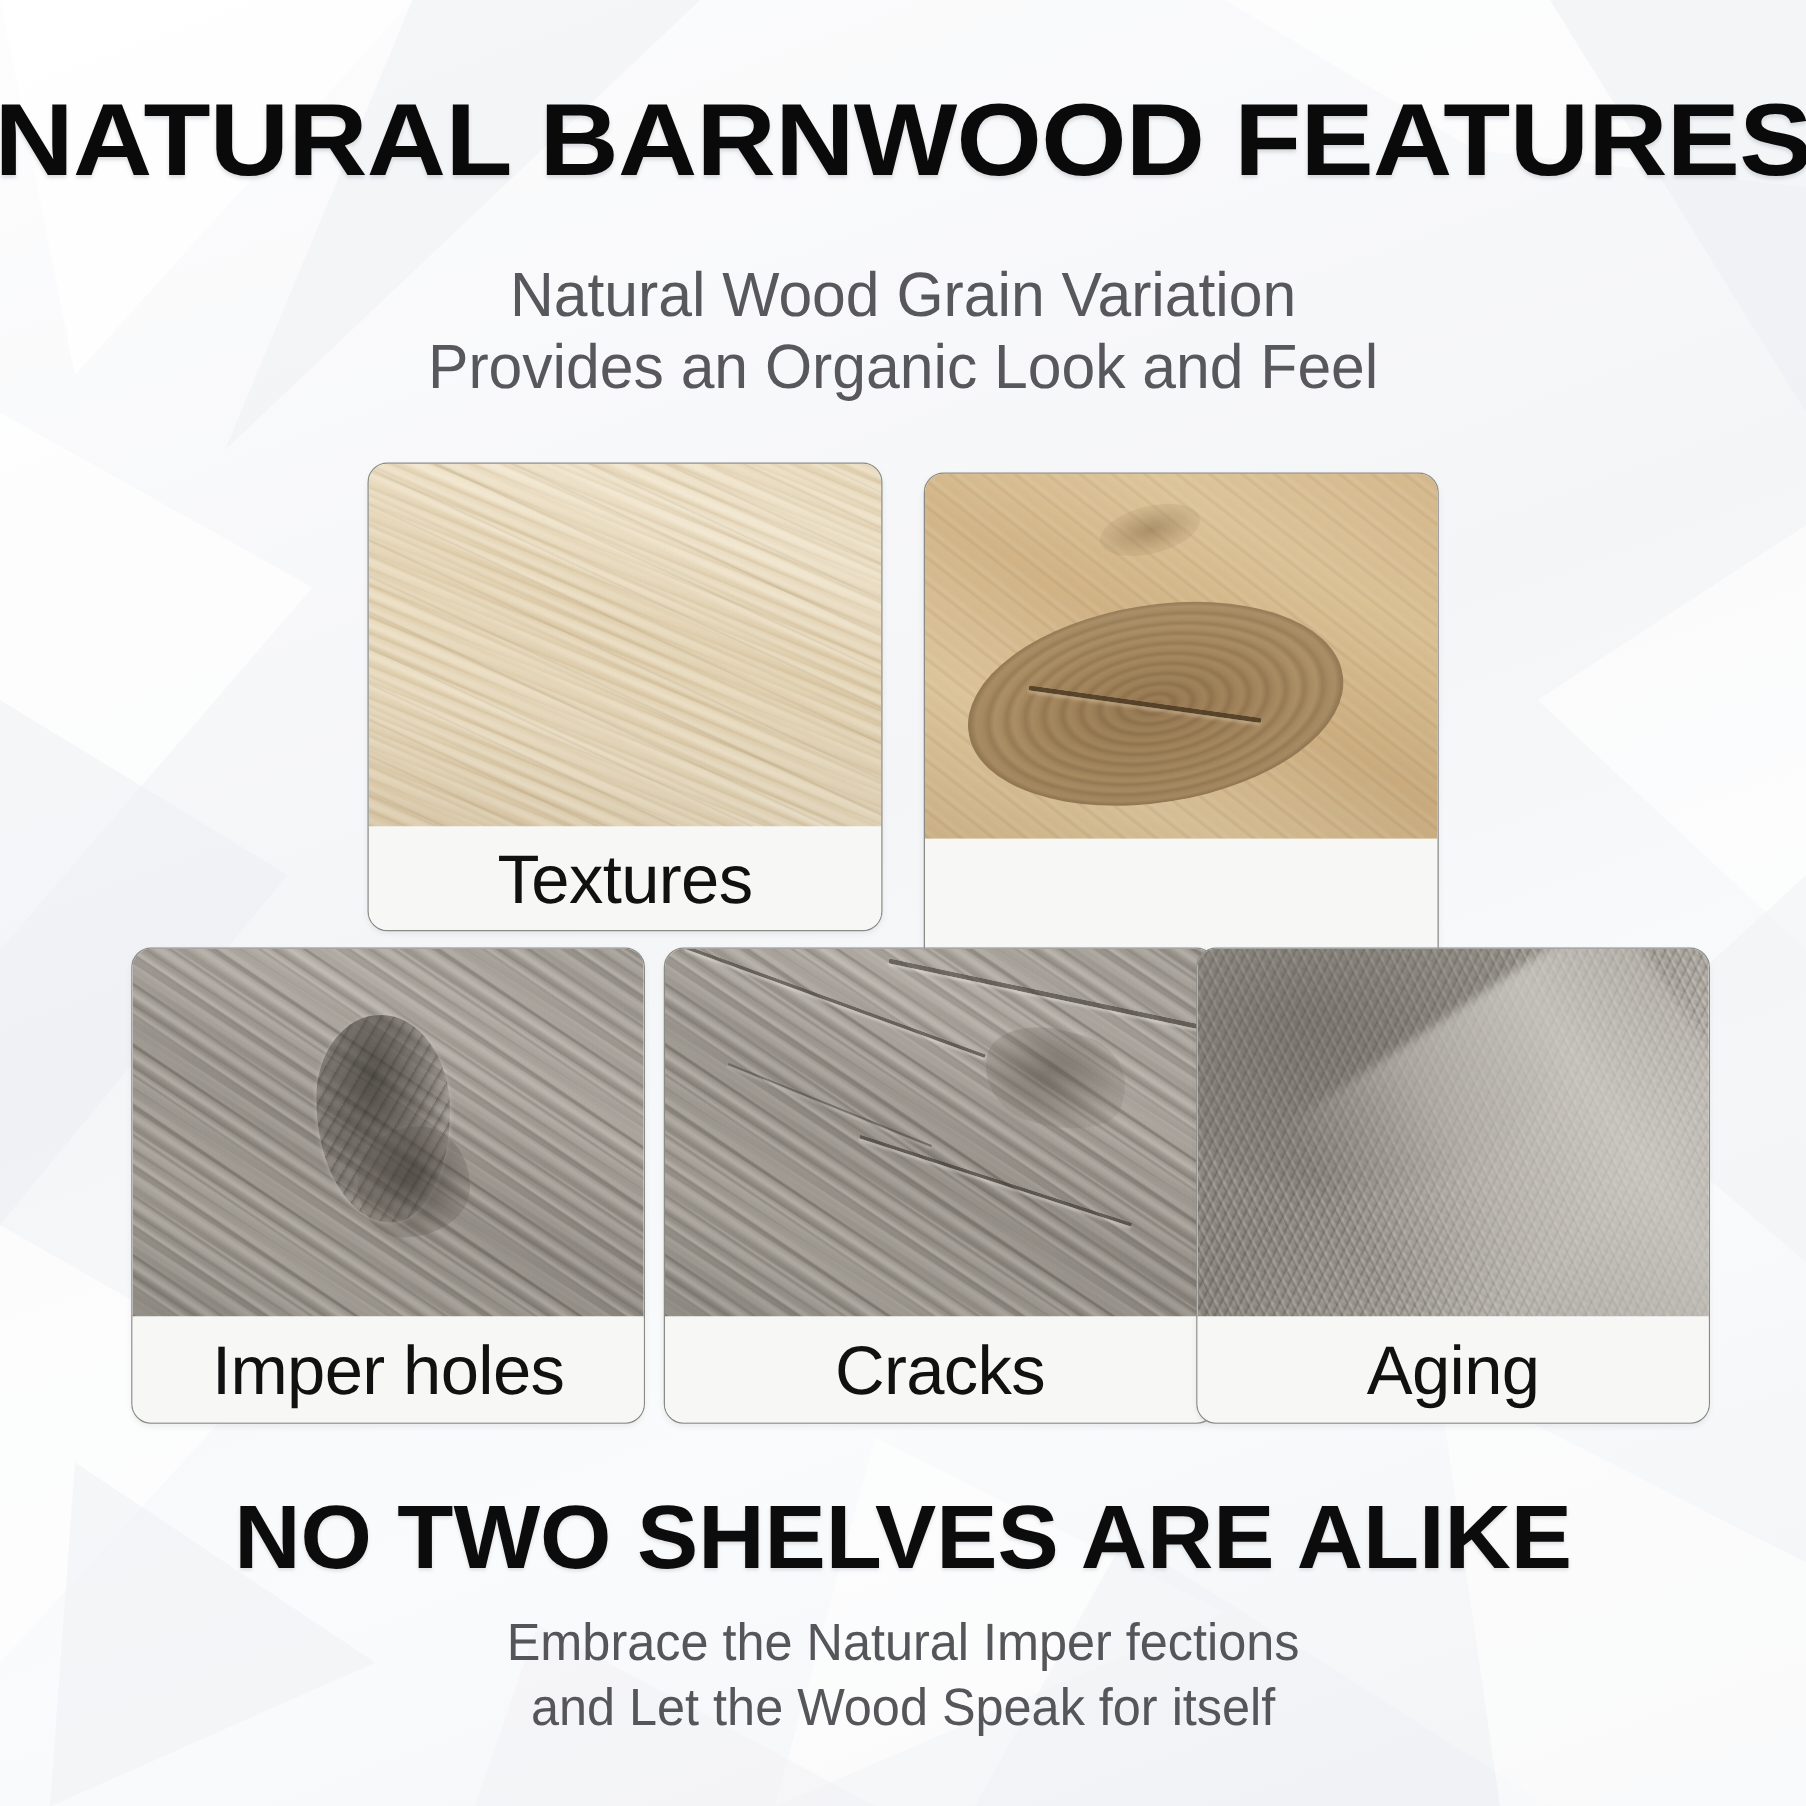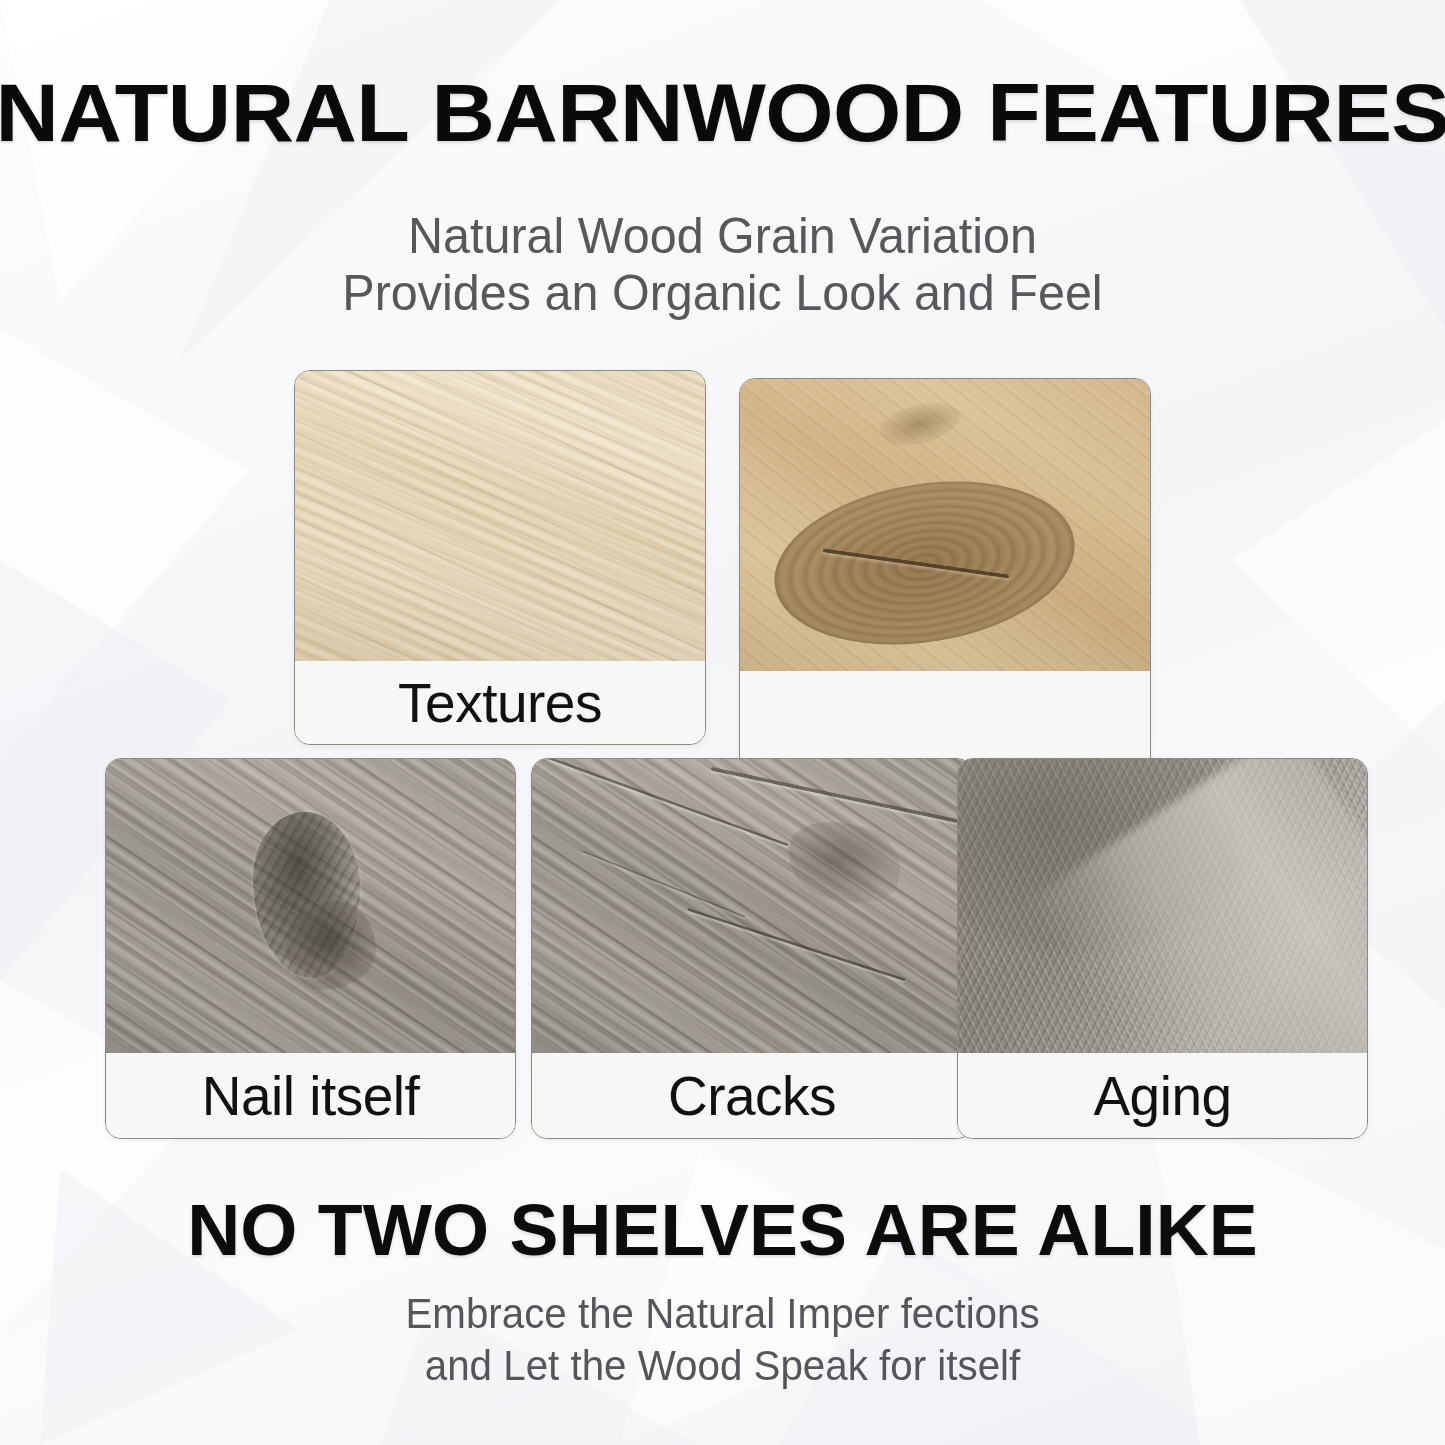--- a/index.html
+++ b/index.html
@@ -361,21 +361,21 @@
   </div>
 
   <div class="card" id="card-nailholes">
     <div class="card-photo">
       <div class="tex tex-grey">
         <div class="nail-damage"></div>
         <div class="nail-damage-2"></div>
       </div>
       <div class="photo-shade"></div>
     </div>
-    <div class="card-label">Nail itself</div>
+    <div class="card-label">Imper holes</div>
   </div>
 
   <div class="card" id="card-cracks">
     <div class="card-photo">
       <div class="tex tex-grey">
         <div class="crack-blob"></div>
         <div class="crack-line crack-a"></div>
         <div class="crack-line crack-b"></div>
         <div class="crack-line crack-c"></div>
         <div class="crack-line crack-d"></div>

